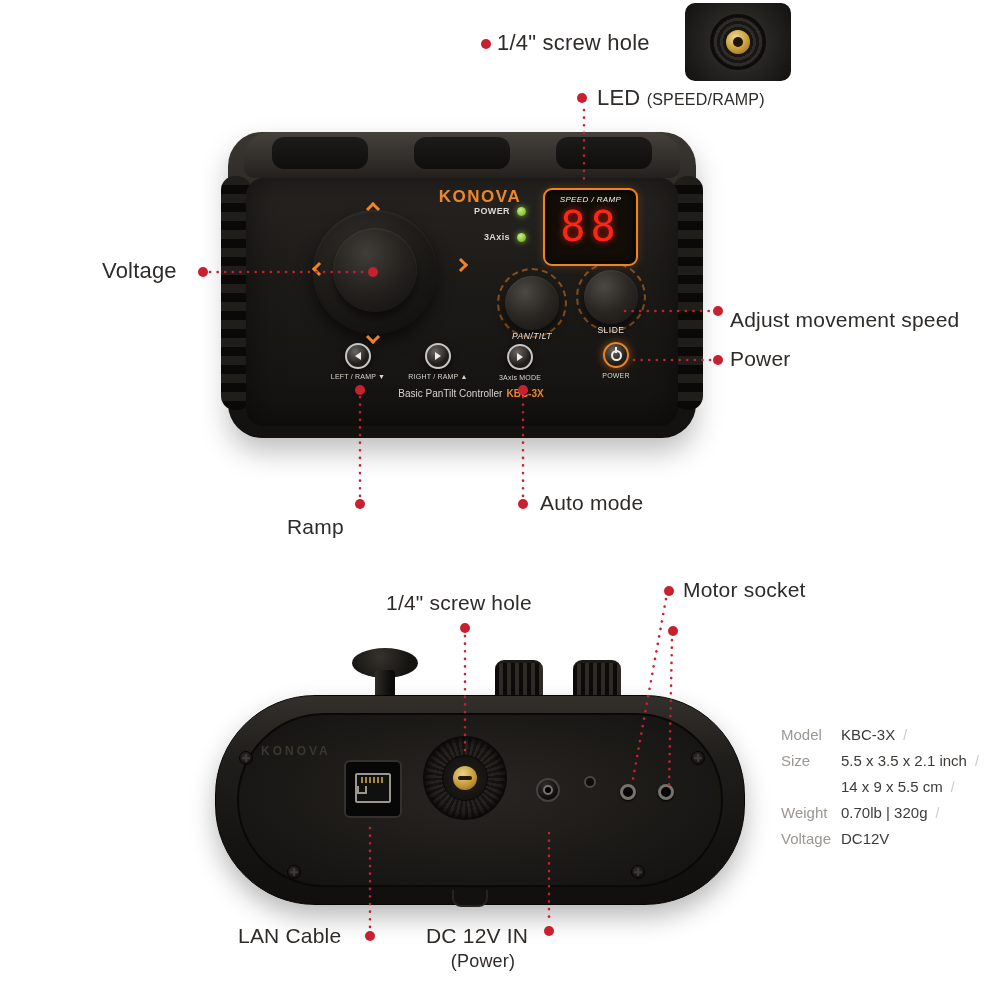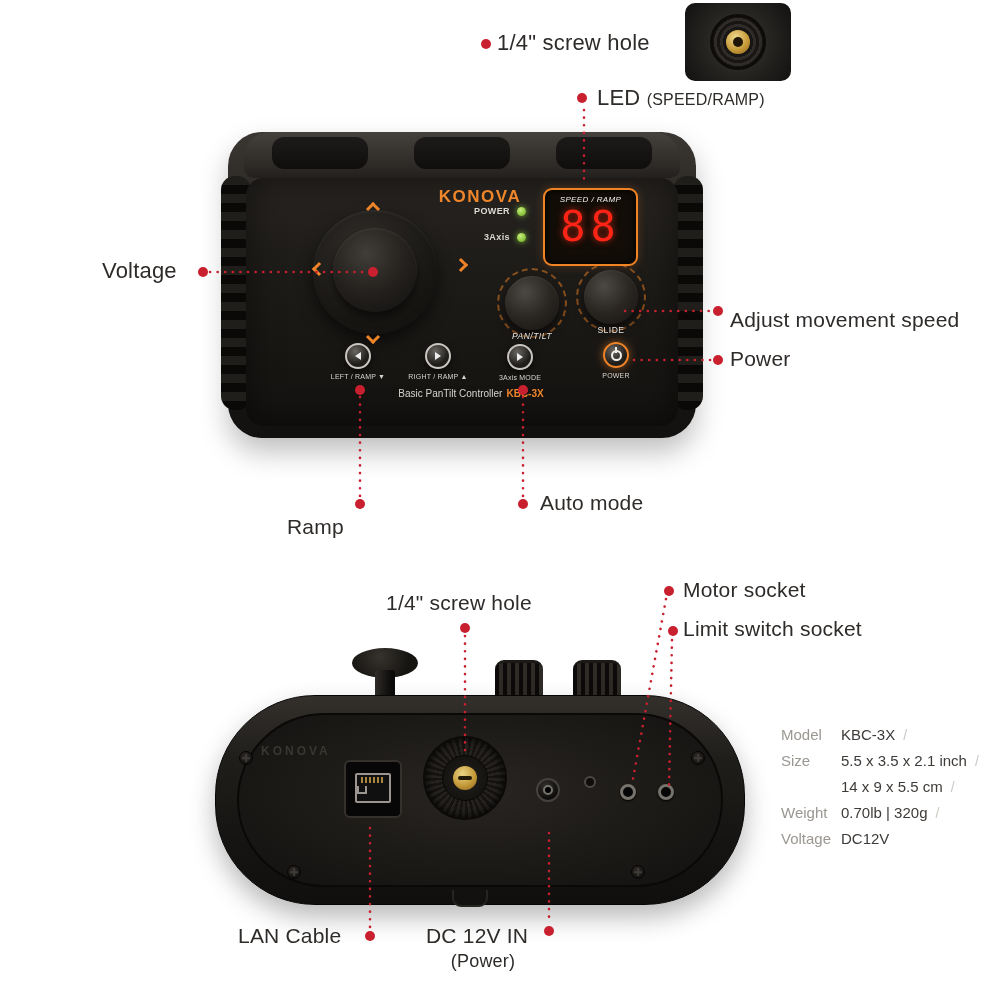--- a/index.html
+++ b/index.html
@@ -313,21 +313,20 @@
   </div>
   <div class="callout co-joystick">Voltage</div>
   <div class="callout co-speed">Adjust movement speed</div>
   <div class="callout co-power">Power</div>
   <div class="callout co-ramp">Ramp</div>
   <div class="callout co-auto">Auto mode</div>
 
 
   <div class="callout co-screw-bottom">1/4" screw hole</div>
   <div class="callout co-motor">Motor socket</div>
-  <div class="callout co-limit">Limit switch socket</div>
   <div class="callout co-lan">LAN Cable</div>
   <div class="callout co-dc">DC 12V IN</div>
   <div class="callout co-dc-sub">(Power)</div>
 
   <div class="specs">
     <div class="spec-row">
       <span class="spec-label">Model</span>
       <span class="spec-value">KBC-3X</span>
       <span class="spec-slash">/</span>
     </div>

